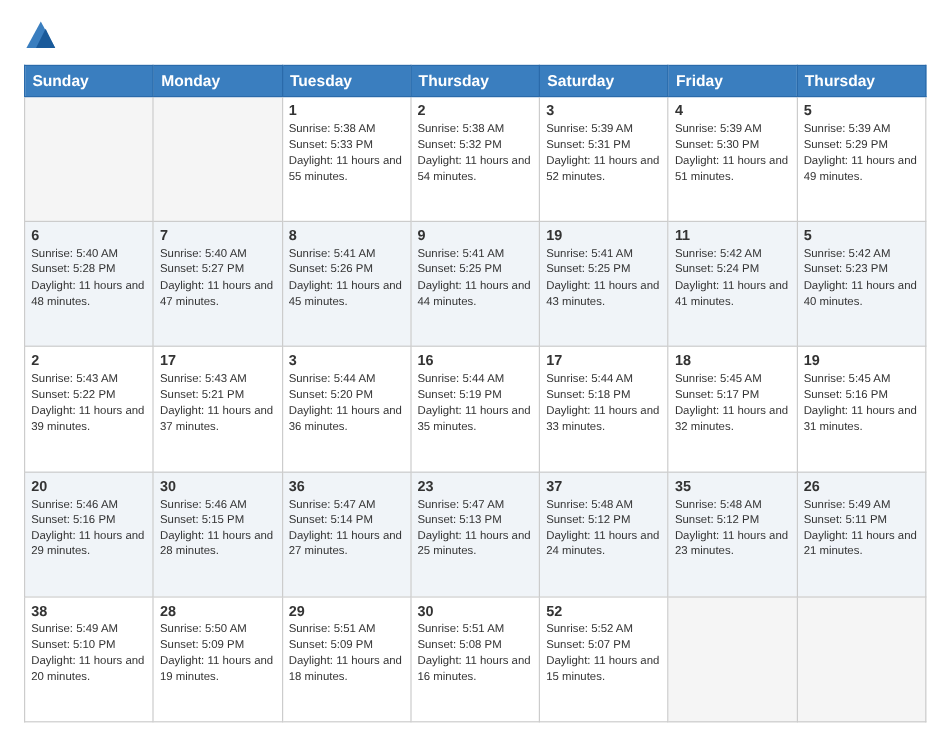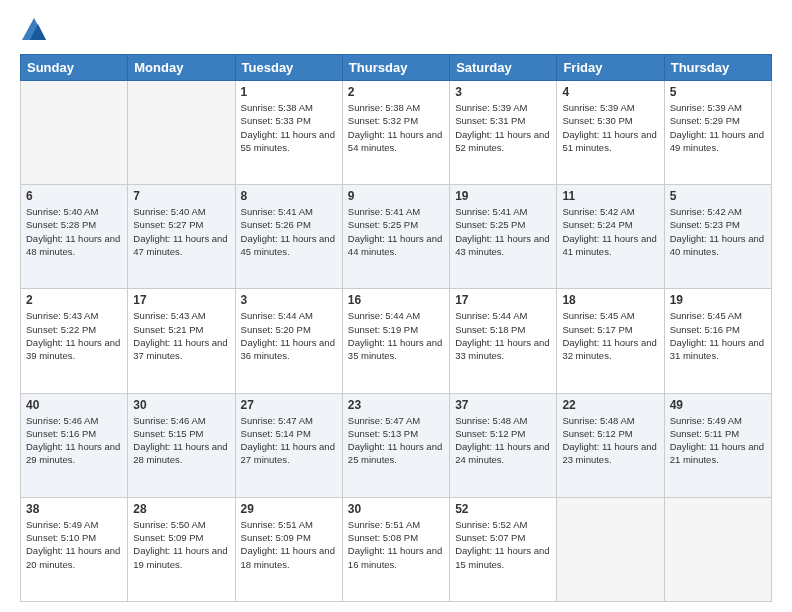--- a/index.html
+++ b/index.html
@@ -208,45 +208,45 @@
             <span class="day-num">18</span>
             <div class="day-info">Sunrise: 5:45 AM<br>Sunset: 5:17 PM<br>Daylight: 11 hours and 32 minutes.</div>
           </td>
           <td>
             <span class="day-num">19</span>
             <div class="day-info">Sunrise: 5:45 AM<br>Sunset: 5:16 PM<br>Daylight: 11 hours and 31 minutes.</div>
           </td>
         </tr>
         <tr class="row-alt">
           <td>
-            <span class="day-num">40</span>
+            <span class="day-num">20</span>
             <div class="day-info">Sunrise: 5:46 AM<br>Sunset: 5:16 PM<br>Daylight: 11 hours and 29 minutes.</div>
           </td>
           <td>
             <span class="day-num">30</span>
             <div class="day-info">Sunrise: 5:46 AM<br>Sunset: 5:15 PM<br>Daylight: 11 hours and 28 minutes.</div>
           </td>
           <td>
-            <span class="day-num">27</span>
+            <span class="day-num">36</span>
             <div class="day-info">Sunrise: 5:47 AM<br>Sunset: 5:14 PM<br>Daylight: 11 hours and 27 minutes.</div>
           </td>
           <td>
             <span class="day-num">23</span>
             <div class="day-info">Sunrise: 5:47 AM<br>Sunset: 5:13 PM<br>Daylight: 11 hours and 25 minutes.</div>
           </td>
           <td>
             <span class="day-num">37</span>
             <div class="day-info">Sunrise: 5:48 AM<br>Sunset: 5:12 PM<br>Daylight: 11 hours and 24 minutes.</div>
           </td>
           <td>
-            <span class="day-num">22</span>
+            <span class="day-num">35</span>
             <div class="day-info">Sunrise: 5:48 AM<br>Sunset: 5:12 PM<br>Daylight: 11 hours and 23 minutes.</div>
           </td>
           <td>
-            <span class="day-num">49</span>
+            <span class="day-num">26</span>
             <div class="day-info">Sunrise: 5:49 AM<br>Sunset: 5:11 PM<br>Daylight: 11 hours and 21 minutes.</div>
           </td>
         </tr>
         <tr>
           <td>
             <span class="day-num">38</span>
             <div class="day-info">Sunrise: 5:49 AM<br>Sunset: 5:10 PM<br>Daylight: 11 hours and 20 minutes.</div>
           </td>
           <td>
             <span class="day-num">28</span>

